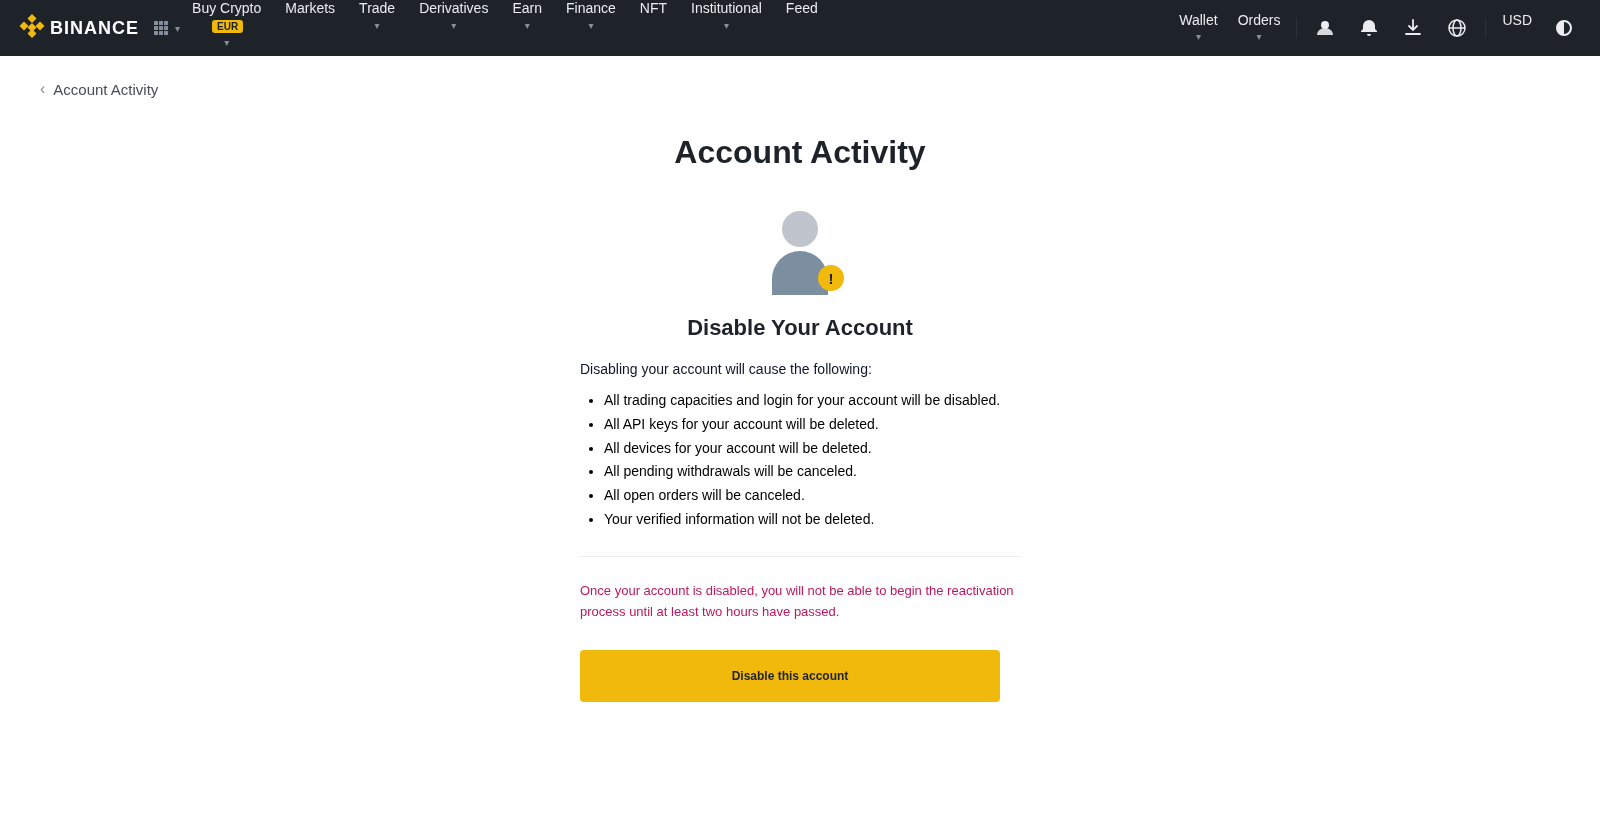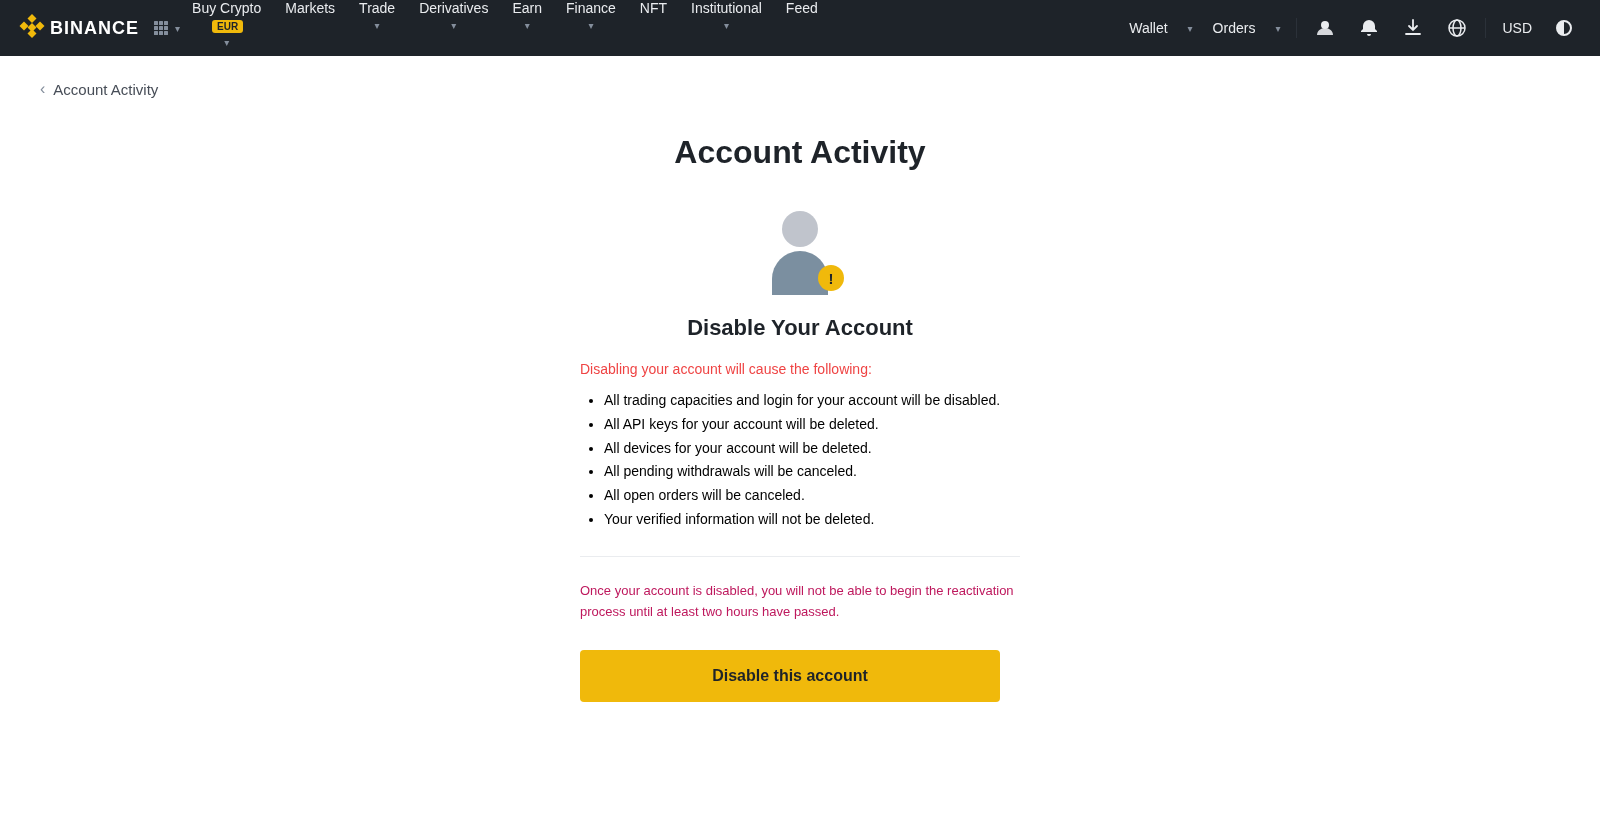--- a/index.html
+++ b/index.html
@@ -76,23 +76,24 @@
       gap: 4px;
       margin-left: auto;
     }
     .nav-right-item {
       color: #eaecef;
       font-size: 14px;
       padding: 12px 8px;
       height: 56px;
       display: flex;
       align-items: center;
-      gap: 20px;
+      gap: 3px;
       cursor: pointer;
       white-space: nowrap;
+      flex-direction: column;
     }
     .nav-icon-btn {
       background: none;
       border: none;
       cursor: pointer;
       color: #eaecef;
       width: 40px;
       height: 56px;
       display: flex;
       align-items: center;
@@ -188,21 +189,21 @@
     
     .disable-title {
       font-size: 22px;
       font-weight: 700;
       color: #1e2329;
       margin-bottom: 20px;
       text-align: center;
     }
     .effects-intro {
       font-size: 14px;
-      color: #ef4444;
+      color: #0f172a;
       margin-bottom: 12px;
       align-self: flex-start;
     }
     .effects-list {
       list-style: disc;
       padding-left: 24px;
       margin-bottom: 24px;
       align-self: flex-start;
     }
     .effects-list li {
@@ -224,21 +225,21 @@
       margin-bottom: 28px;
       align-self: flex-start;
     }
     .disable-btn {
       width: 100%;
       max-width: 420px;
       background: #f0b90b;
       border: none;
       border-radius: 4px;
       height: 52px;
-      font-size: 16px;
+      font-size: 12px;
       font-weight: 700;
       color: #1e2329;
       cursor: pointer;
       display: flex;
       align-items: center;
       justify-content: center;
     }
 
     .content-block {
       width: 100%;

